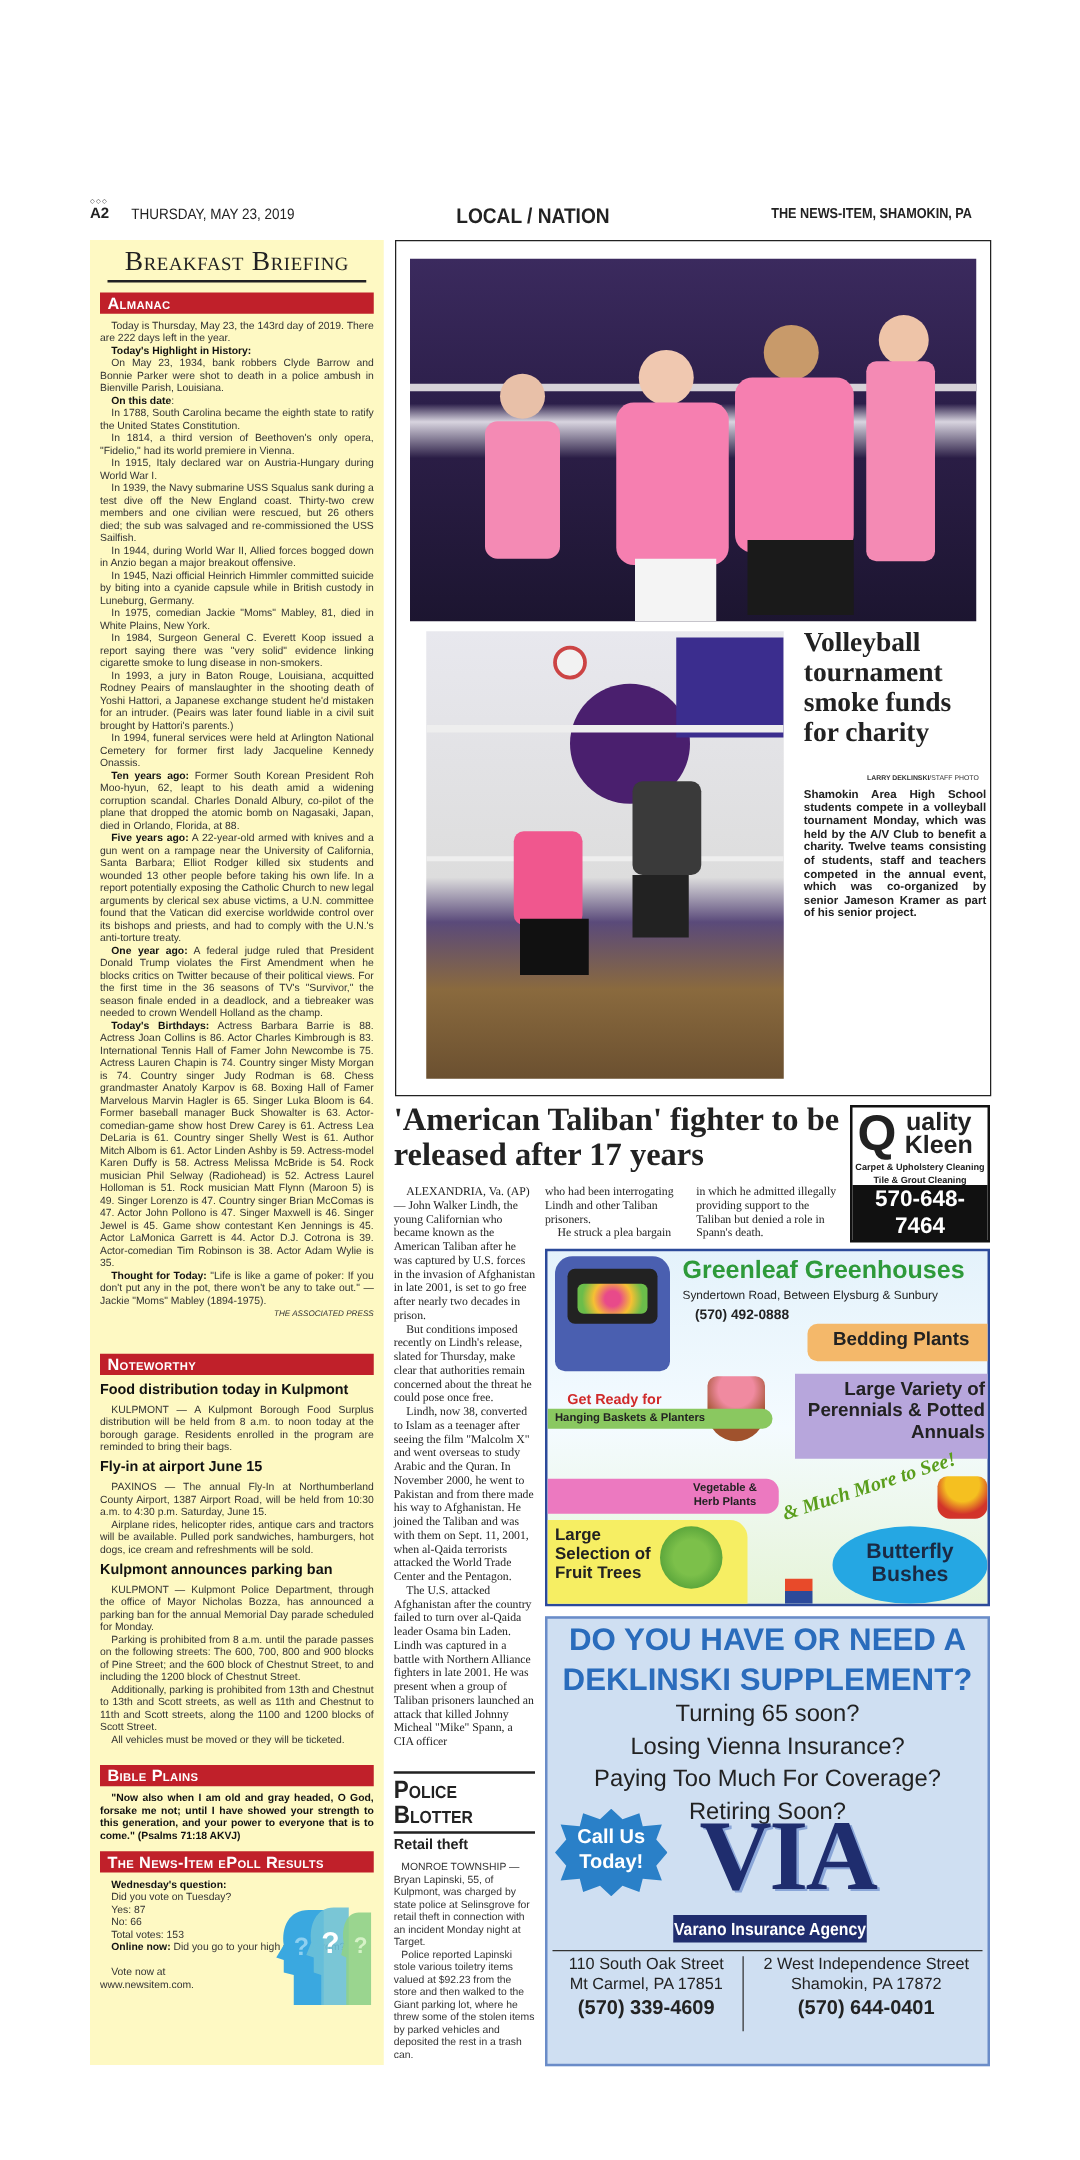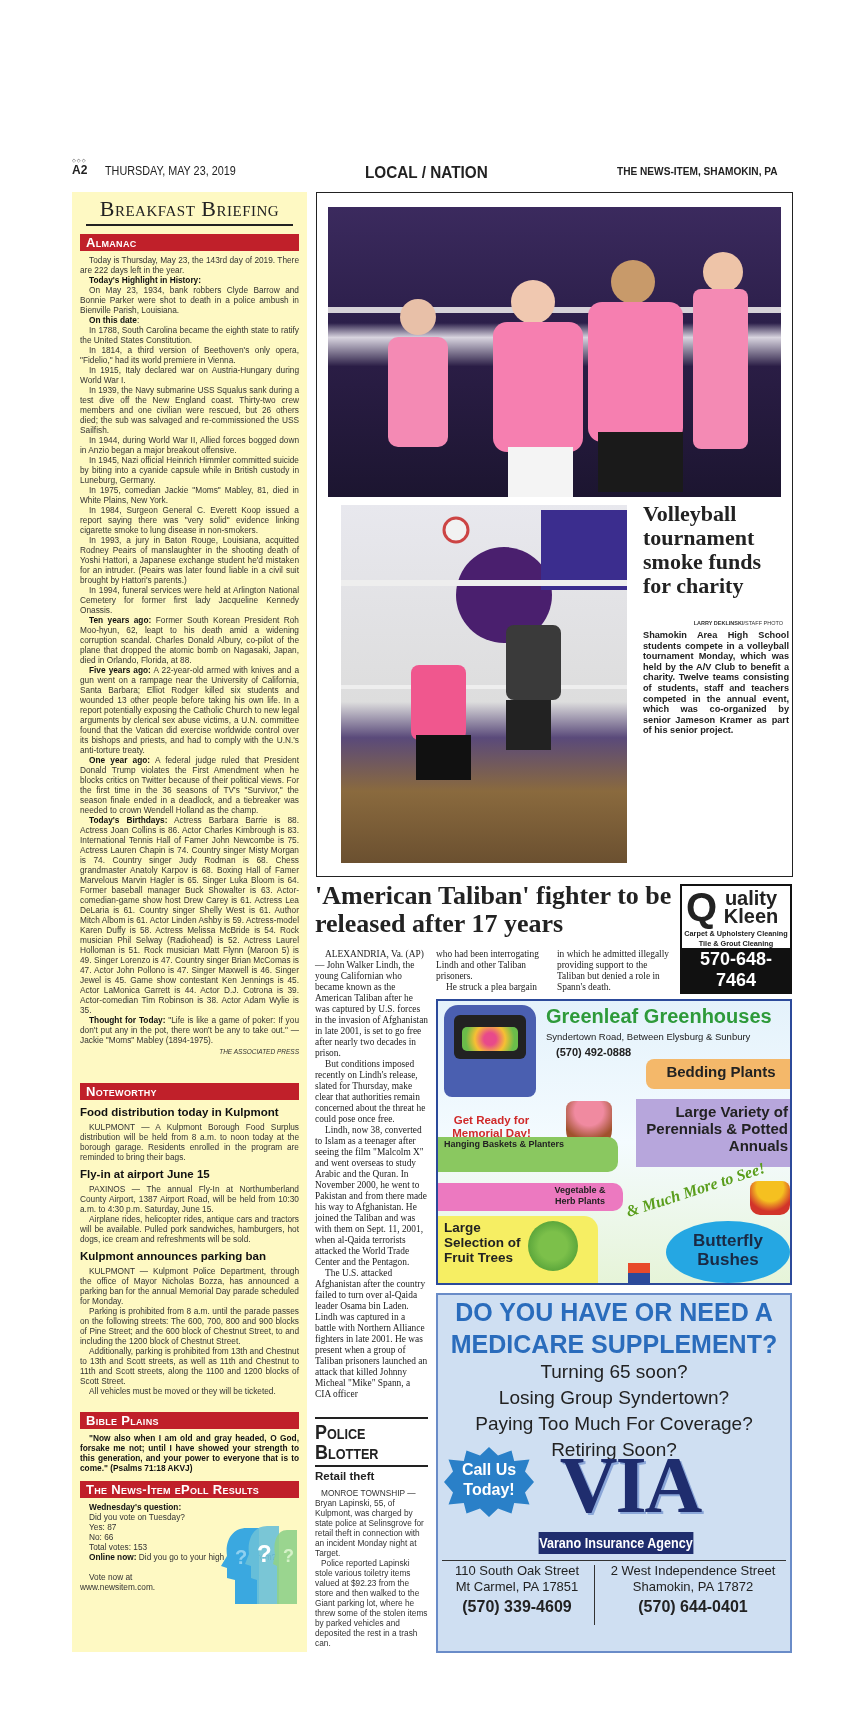--- a/index.html
+++ b/index.html
@@ -61,21 +61,21 @@
   .gl-name { position:absolute; left: 108px; top: 4px; font: bold 20px "Liberation Sans", sans-serif; color: #2e9a3a; }
   .gl-addr { position:absolute; left: 108px; top: 30px; font: 9.5px "Liberation Sans", sans-serif; color:#222; }
   .gl-phone { position:absolute; left: 118px; top: 45px; font: bold 11px "Liberation Sans", sans-serif; color:#222; }
   .gl-car { position:absolute; left: 6px; top: 4px; width: 92px; height: 92px; background:#4a5fb0; border-radius: 14px 14px 8px 8px; }
   .gl-car-trunk { position:absolute; left: 10px; top: 10px; width: 72px; height: 44px; background:#222; border-radius: 6px; }
   .gl-car-fl { position:absolute; left: 18px; top: 22px; width: 56px; height: 24px; background: radial-gradient(circle,#e84a8a 20%,#f6c033 50%,#6bbd4a 80%); border-radius: 5px; }
   .gl-pill { position:absolute; font: bold 15px "Liberation Sans", sans-serif; color:#222; padding: 4px 8px; }
   .gl-bed { left: 208px; top: 58px; width: 150px; height: 30px; background:#f4b86a; border-radius: 8px 0 0 8px; text-align:center; }
   .gl-var { left: 198px; top: 98px; width: 160px; height: 68px; background:#b7a6dc; text-align:right; line-height: 17px; }
   .gl-ready { position:absolute; left: 6px; top: 113px; font: bold 11.5px "Liberation Sans", sans-serif; color:#d02a2a; line-height: 13px; text-align:center; width: 95px; }
-  .gl-hang { position:absolute; left: 0; top: 136px; width: 180px; height: 35px; background:#8ac860; font: bold 9px "Liberation Sans", sans-serif; padding: 2px 6px; line-height: 11px; border-radius: 0 10px 10px 0; color:#222; }
+  .gl-hang { position:absolute; left: 0; top: 126px; width: 180px; height: 16px; background:#8ac860; font: bold 9px "Liberation Sans", sans-serif; padding: 2px 6px; line-height: 11px; border-radius: 0 10px 10px 0; color:#222; }
   .gl-veg { position:absolute; left: 0; top: 182px; width: 185px; height: 28px; background:#ec79c0; font: bold 9px "Liberation Sans", sans-serif; padding: 2px 6px 2px 105px; line-height: 11px; border-radius: 0 10px 10px 0; text-align:center; color:#222; }
   .gl-fruit { position:absolute; left: 0; top: 215px; width: 160px; height: 70px; background:#f6ee63; font: bold 13.5px "Liberation Sans", sans-serif; padding: 4px 6px; line-height: 15px; border-radius: 0 14px 0 0; color:#222; }
   .gl-tree { position:absolute; left: 90px; top: 220px; width: 50px; height: 50px; border-radius: 50%; background: radial-gradient(circle,#7cc04a 40%,#3e8f2e 100%); }
   .gl-more { position:absolute; left: 185px; top: 180px; font: bold italic 16px "Liberation Serif", serif; color: #5a9e1c; transform: rotate(-18deg); line-height: 17px; text-align:center; }
   .gl-butter { position:absolute; left: 228px; top: 220px; width: 124px; height: 62px; background:#25a7e3; border-radius: 50%; font: bold 17px "Liberation Sans", sans-serif; text-align:center; padding-top: 10px; line-height: 19px; color:#1a2a44; }
   .gl-basket { position:absolute; left: 128px; top: 100px; width: 46px; height: 52px; background: radial-gradient(circle at 50% 20%,#f08aa0 30%,#a0522d 60%); border-radius: 8px 8px 24px 24px; }
   .gl-pot { position:absolute; left: 312px; top: 180px; width: 40px; height: 34px; background: radial-gradient(circle at 50% 20%,#f5c020 40%,#d2342a 70%); border-radius: 8px 8px 10px 10px; }
   .gl-cards { position:absolute; left: 190px; top: 262px; width: 22px; height: 20px; background: linear-gradient(180deg,#e84a2a 50%,#2c4a9a 50%); }
 
   .via { left: 436px; top: 1293px; width: 356px; height: 360px; border: 2px solid #6a8cc8; background: #cfdff2; text-align:center; }
@@ -266,23 +266,23 @@
     </div>
   <div class="gl-tree"></div>
   <div class="gl-more">&amp; Much More to See!</div>
   <div class="gl-pot"></div>
   <div class="gl-butter">Butterfly Bushes</div>
   <div class="gl-cards"></div>
 </div>
 
 <div class="abs via">
   <div class="via-h">DO YOU HAVE OR NEED A</div>
-  <div class="via-h">MEDICARE SUPPLEMENT?</div>
+  <div class="via-h">DEKLINSKI SUPPLEMENT?</div>
   <div class="via-q">Turning 65 soon?</div>
-  <div class="via-q">Losing Group Syndertown?</div>
+  <div class="via-q">Losing Vienna Insurance?</div>
   <div class="via-q">Paying Too Much For Coverage?</div>
   <div class="via-q">Retiring Soon?</div>
   <div class="via-star"></div>
   <div class="via-call">Call Us Today!</div>
   <div class="via-logo">VIA</div>
   <div class="via-agency">Varano Insurance Agency</div>
   <div class="via-rule"></div>
   <div class="via-vr"></div>
   <div class="via-addr via-a1">
     <div>110 South Oak Street</div>

